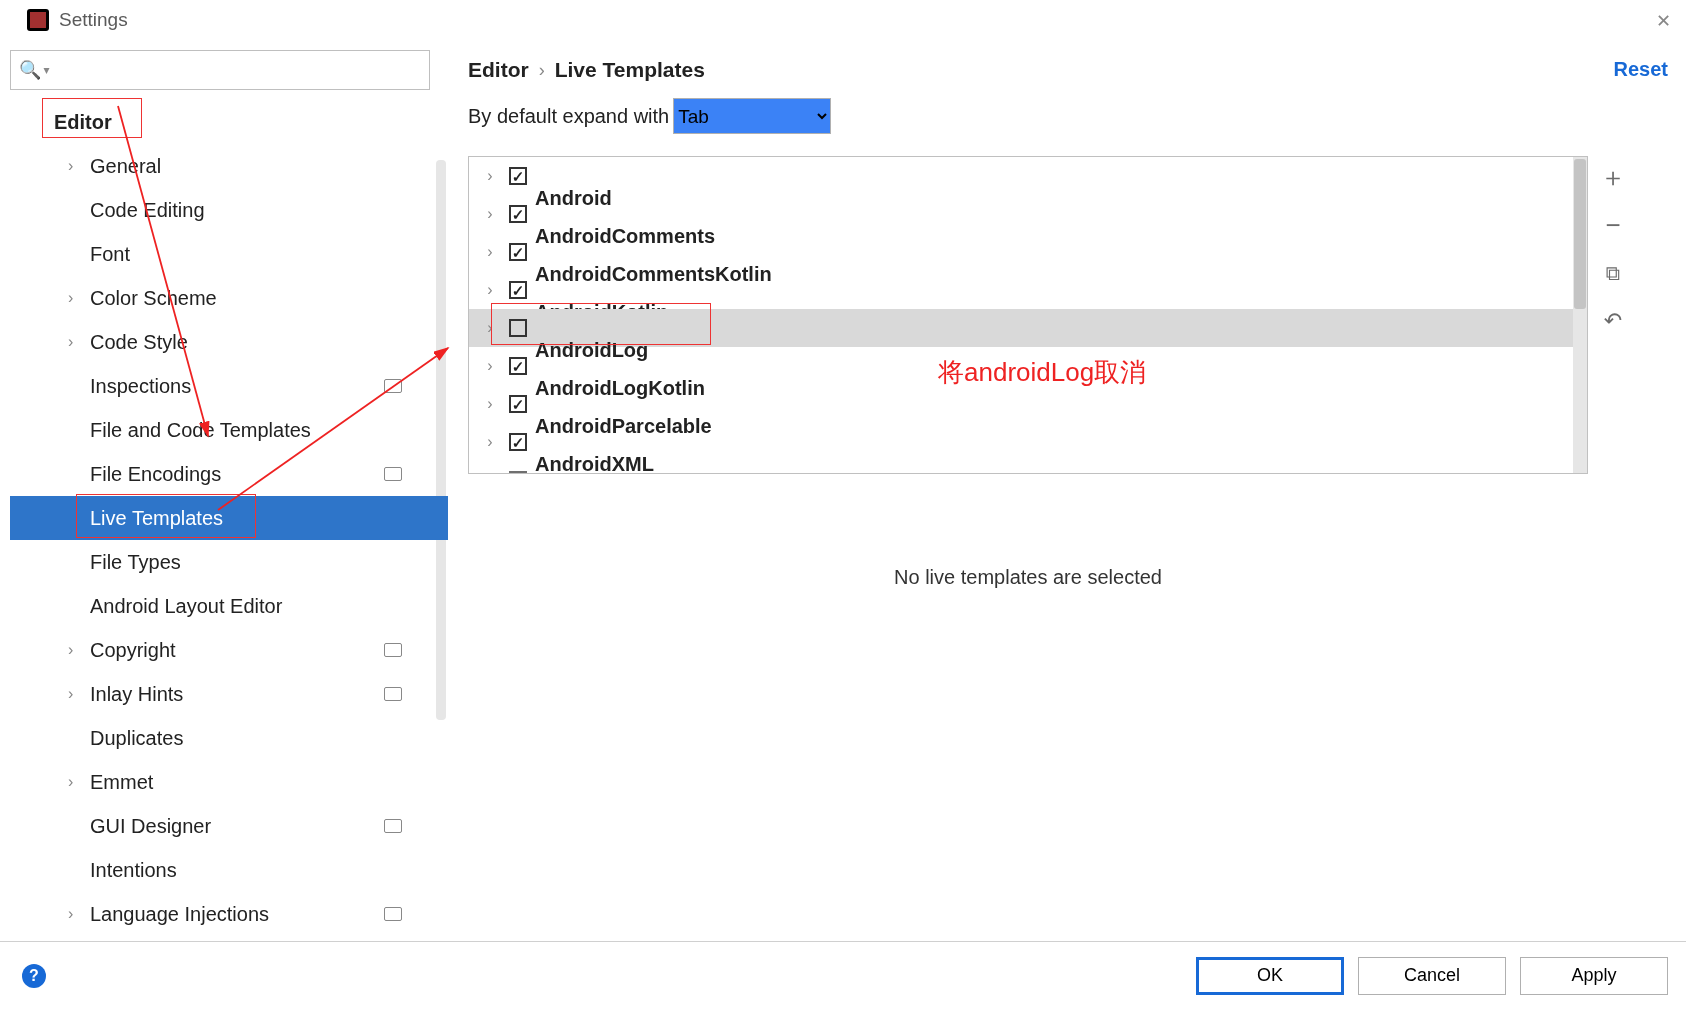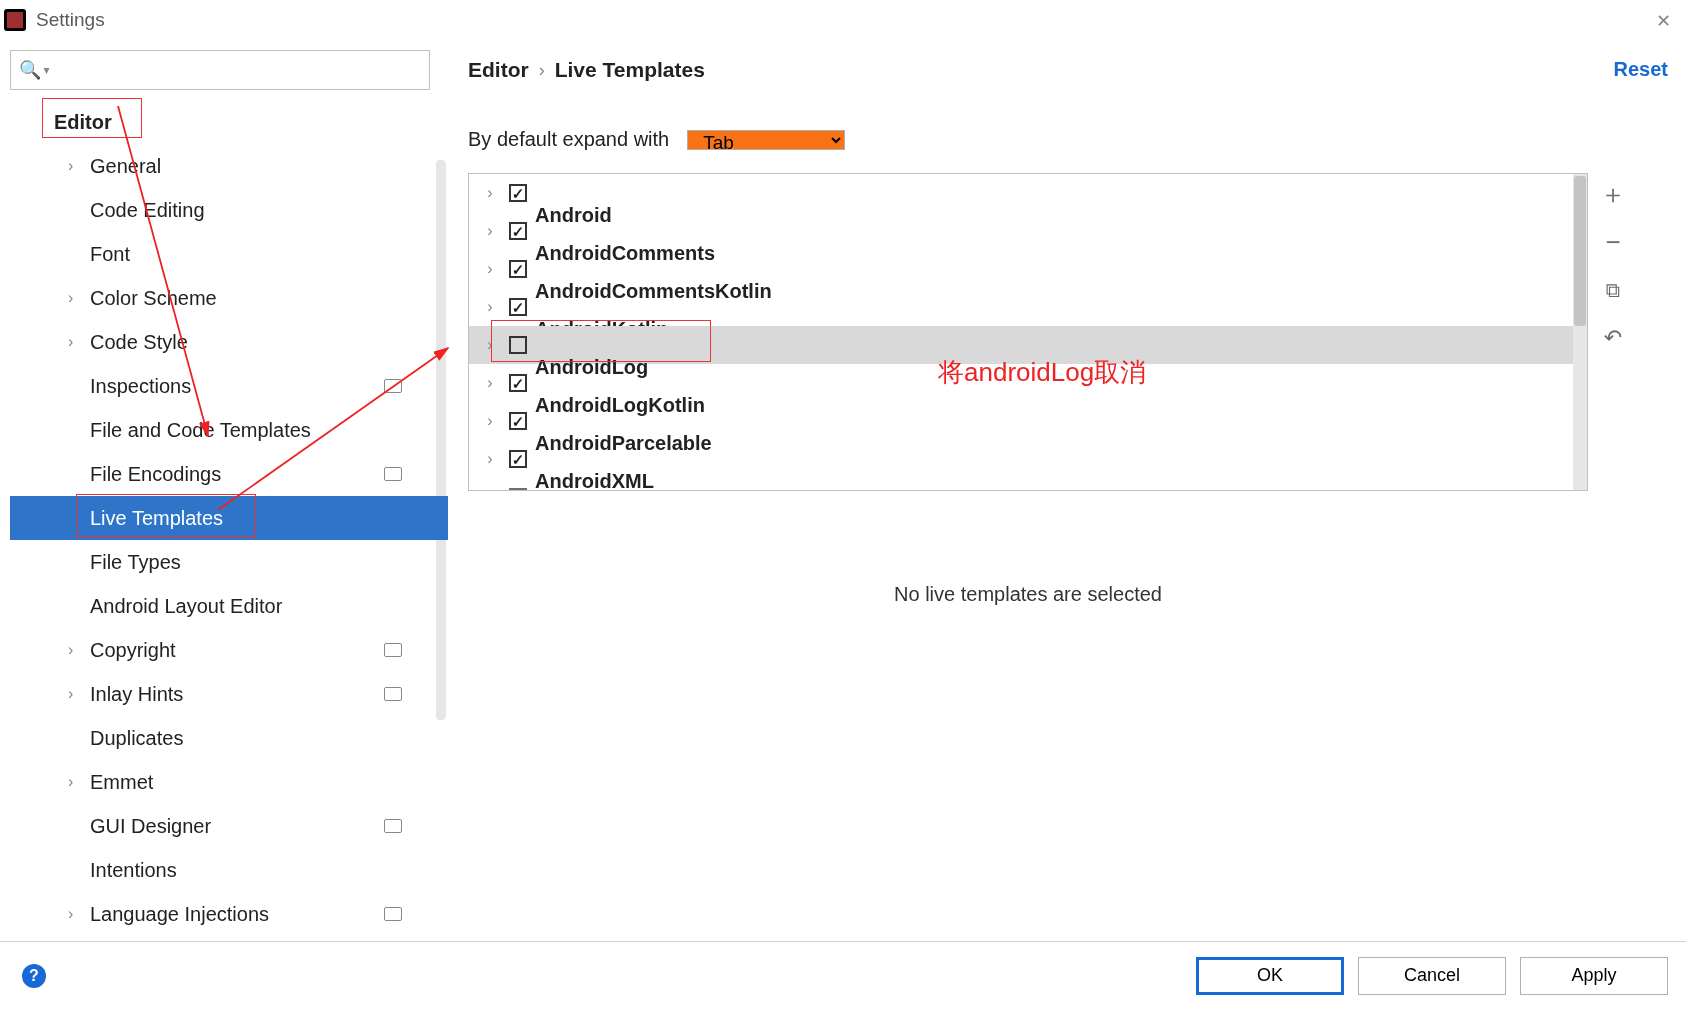--- a/index.html
+++ b/index.html
@@ -1,17 +1,17 @@
 <!DOCTYPE html>
 <html><head>
 <meta charset="utf-8">
 <style>
   * { box-sizing: border-box; margin: 0; padding: 0; }
   html, body { width: 1686px; height: 1009px; font-family: "Segoe UI", Arial, sans-serif; font-size: 16px; background: #fff; color: #222; overflow: hidden; }
-  .titlebar { position: relative; height: 40px; display: flex; align-items: center; padding: 0 4px; }
+  .titlebar { position: relative; height: 40px; display: flex; align-items: center; padding: 0 27px; }
   .titlebar .app-icon { width: 22px; height: 22px; background: #000; border-radius: 3px; position: relative; margin-right: 10px; }
   .titlebar .app-icon::before { content:""; position:absolute; inset:3px; background: #a03030; }
   .titlebar .title { color: #5a5a5a; font-size: 19px; }
   .titlebar .close-x { position: absolute; right: 15px; top: 10px; color: #888; font-size: 18px; }
   .body { display: flex; height: 900px; }
   .sidebar { width: 448px; display: flex; flex-direction: column; padding: 10px 0 0 10px; position: relative; }
   .sidebar-inner { position: relative; }
   .searchbox { width: 420px; height: 40px; border: 1px solid #bfbfbf; display: flex; align-items: center; padding: 0 8px; background: #fff; margin-bottom: 10px; }
   .searchbox .mag { color: #888; font-size: 18px; margin-right: 2px; }
   .searchbox .caret { color: #888; font-size: 12px; margin-right: 6px;}
@@ -26,23 +26,23 @@
   .tree-item .gear { position: absolute; right: 46px; top: 50%; transform: translateY(-50%); width: 18px; height: 14px; border: 1.5px solid #888; border-radius: 2px; }
   .tree-item.selected { background: #2e75c9; color: #fff; }
   .tree-item .red-box { position: absolute; border: 1.5px solid #e33; pointer-events: none; }
   .side-scroll { position: absolute; right: 2px; top: 60px; width: 10px; height: 560px; background: #e6e6e6; border-radius: 4px;}
   .main { flex: 1; padding: 10px 16px 0 20px; position: relative; }
   .breadcrumb { display: flex; align-items: center; gap: 10px; height: 40px; }
   .breadcrumb .bc1 { font-size: 21px; font-weight: 700; color: #222; }
   .breadcrumb .sep { color: #888; font-size: 18px;}
   .breadcrumb .bc2 { font-size: 21px; font-weight: 700; color: #222; }
   .reset-link { position: absolute; right: 18px; top: 18px; color: #1769d6; font-weight: 700; font-size: 20px; cursor: pointer; }
-  .expand-row { display: flex; align-items: center; gap: 18px; margin-top: 38px; }
+  .expand-row { display: flex; align-items: center; gap: 4px; margin-top: 8px; }
   .expand-row .lbl { font-size: 20px; color: #222; }
-  .expand-row select { width: 158px; height: 20px; font-size: 19px; border: 1px solid #b0b0b0; background: #f97316; padding: 0 11px; }
+  .expand-row select { width: 158px; height: 36px; font-size: 19px; border: 1px solid #b0b0b0; background: #3b82f6; padding: 0 0; }
   .tpl-panel { display: flex; margin-top: 22px; }
   .tpl-list-wrap { position: relative; width: 1120px; height: 318px; border: 1px solid #c0c0c0; overflow: hidden; }
   .tpl-list { width: 100%; }
   .tpl-row { height: 38px; display: flex; align-items: center; padding-left: 10px; font-size: 20px; position: relative; }
   .tpl-row .exp { width: 22px; color: #888; font-size: 16px; text-align: center; }
   .tpl-row .cb { width: 18px; height: 18px; border: 2px solid #333; display: flex; align-items: center; justify-content: center; margin: 0 8px; font-size: 15px; font-weight: 700; line-height: 1; }
   .tpl-row .cb.checked::after { content: "✓"; }
   .tpl-row .name { font-weight: 700; margin-top: 45px; }
   .tpl-row.selected { background: #d9d9d9; }
   .tpl-scroll { position: absolute; right: 0; top: 0; width: 14px; height: 100%; background: #e6e6e6; }

